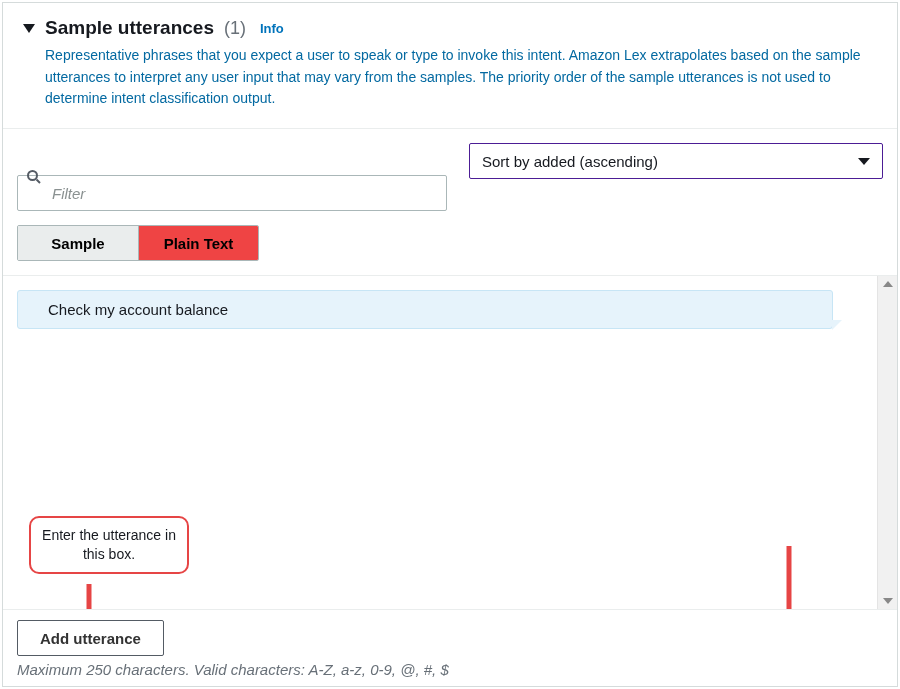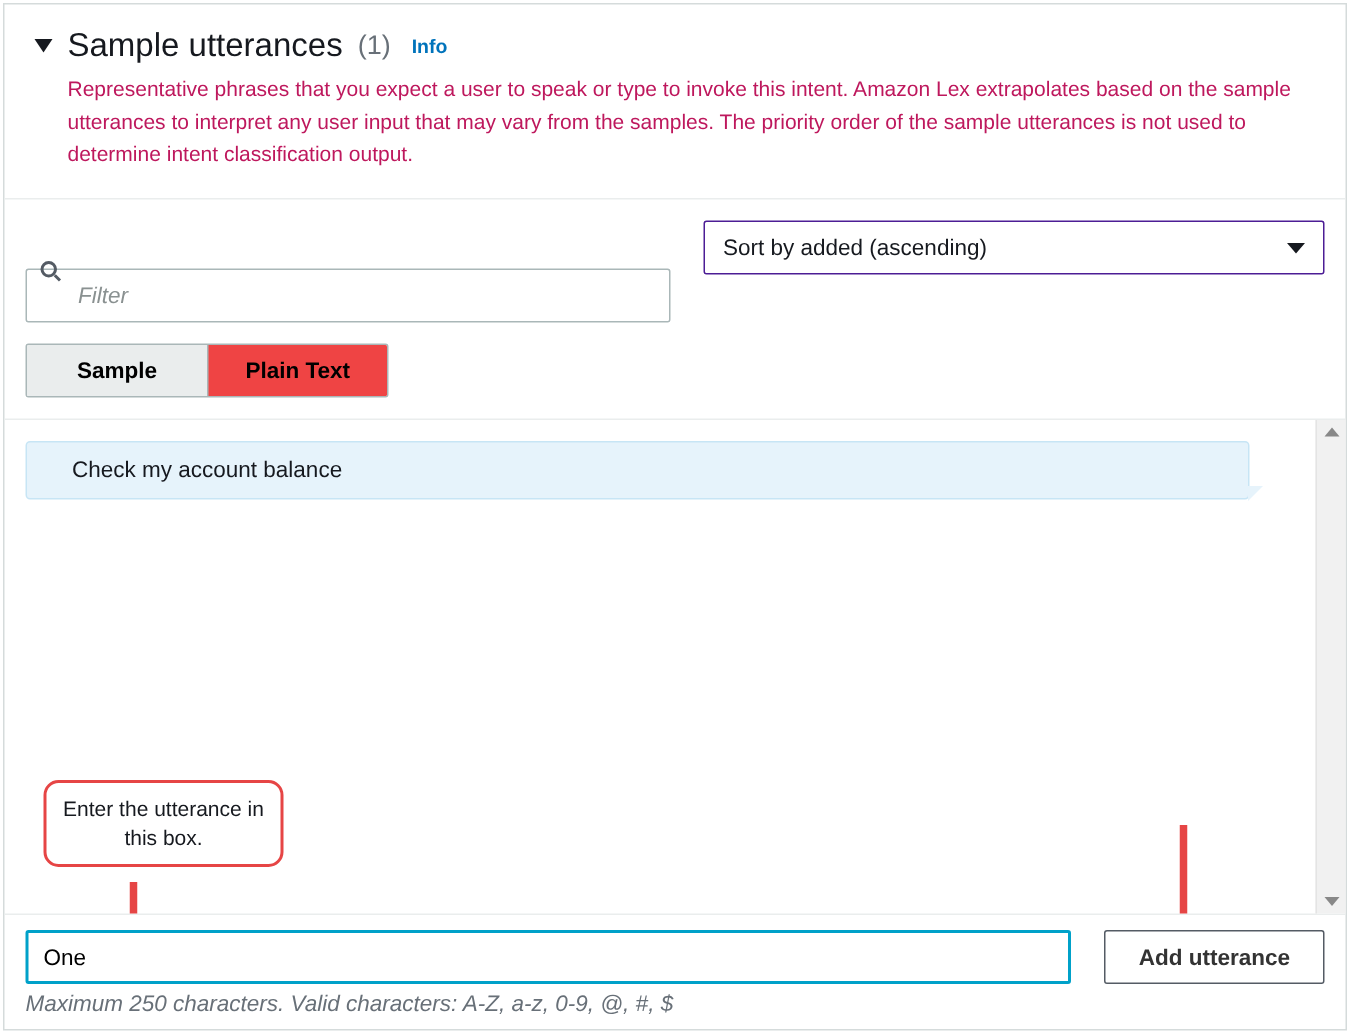--- a/index.html
+++ b/index.html
@@ -29,25 +29,25 @@
       gap: 10px;
       margin-bottom: 6px;
     }
     .caret {
       width: 0; height: 0;
       border-left: 6px solid transparent;
       border-right: 6px solid transparent;
       border-top: 9px solid #16191f;
       cursor: pointer;
     }
-    .title { font-size: 22px; font-weight: 400; }
+    .title { font-size: 19px; font-weight: 700; }
     .count { font-size: 18px; color: #687078; font-weight: 400; }
     .info-link { color: #0073bb; font-size: 13px; font-weight: 700; cursor: pointer; margin-left: 4px;}
     .description {
-      color: #be185d;
+      color: #0369a1;
       font-size: 14px;
       line-height: 1.55;
       padding-left: 22px;
     }
     .controls {
       padding: 14px 14px 14px 14px;
       border-bottom: 1px solid #eaeded;
     }
     .controls-row {
       display: flex;
@@ -281,19 +281,18 @@
 
     </div>
     <div class="scroll-track">
       <div class="scroll-arrow up"></div>
       <div class="scroll-arrow down"></div>
     </div>
   </div>
 
   <div class="footer">
     <div class="footer-row">
-      <input class="utterance-input" type="text" value="One" style="">
       <button class="add-btn">Add utterance</button>
     </div>
     <div class="hint">Maximum 250 characters. Valid characters: A-Z, a-z, 0-9, @, #, $</div>
   </div>
 
 </div>
 
 </body></html>

